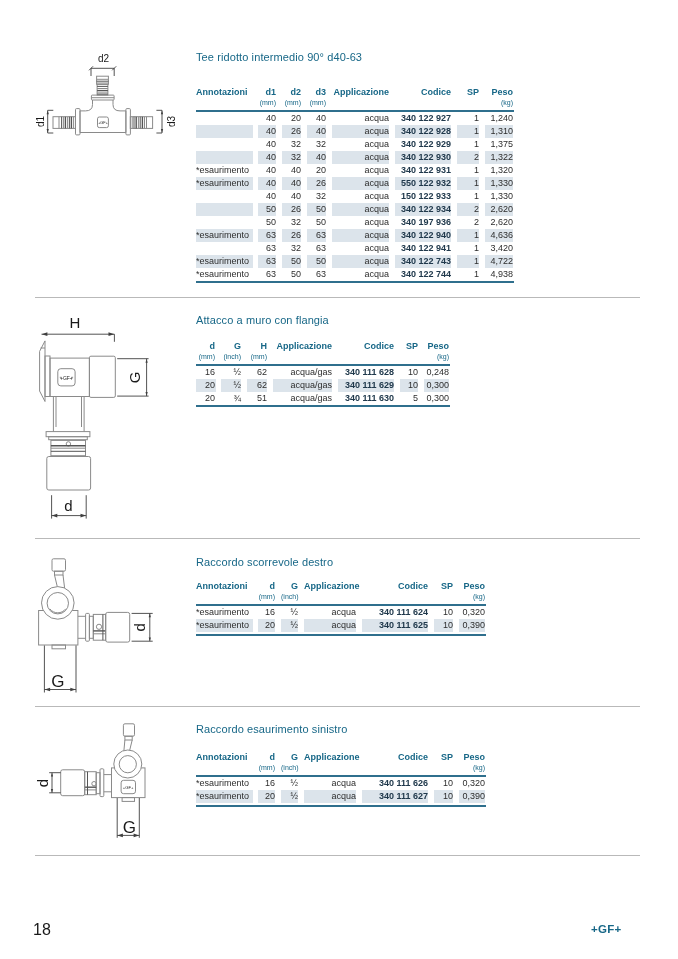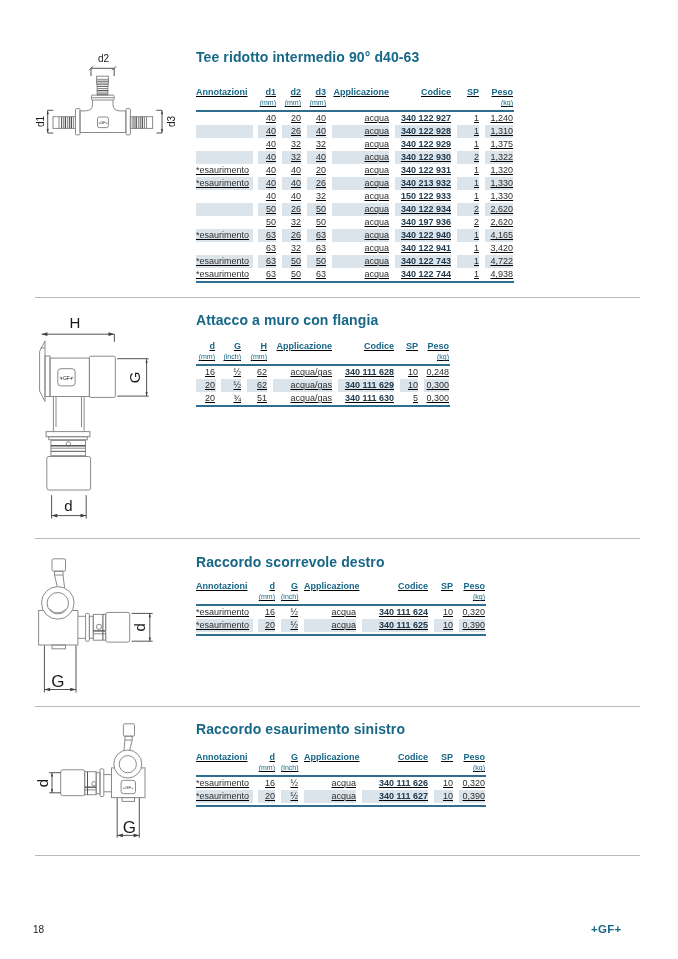--- a/index.html
+++ b/index.html
@@ -8,27 +8,27 @@
     width: 678px;
     height: 959px;
     background: #fff;
     font-family: "Liberation Sans", sans-serif;
     overflow: hidden;
   }
   .sec-title {
     position: absolute;
     left: 196px;
     margin: 0;
-    font-size: 14px;
+    font-size: 11px;
     line-height: 11px;
-    font-weight: bold;
+    font-weight: normal;
     color: var(--accent);
     letter-spacing: 0.1px;
   }
-  .tbl-wrap { position: absolute; text-decoration: underline; }
+  .tbl-wrap { position: absolute; }
   table.tbl {
     width: 100%;
     border-collapse: collapse;
     table-layout: fixed;
   }
   .tbl th, .tbl td {
     box-sizing: border-box;
     padding: 0 1px 0 0;
     margin: 0;
     white-space: nowrap;
@@ -75,21 +75,21 @@
   }
   .drawing { position: absolute; }
   .drawing text {
     font-family: "Liberation Sans", sans-serif;
     fill: var(--dwg-text);
   }
   .footer-num {
     position: absolute;
     left: 33px;
     top: 924px;
-    font-size: 10px;
+    font-size: 16px;
     line-height: 12px;
     color: #1a1a1a;
   }
   .footer-logo {
     position: absolute;
     left: 591px;
     top: 923px;
     font-size: 11.5px;
     line-height: 13px;
     font-weight: bold;
@@ -270,21 +270,21 @@
             <td class="ar gap code">340 122 931</td>
             <td class="ar gap">1</td>
             <td class="ar gap">1,320</td>
           </tr>
           <tr class="shaded">
             <td class="al">*esaurimento</td>
             <td class="ar gap">40</td>
             <td class="ar gap">40</td>
             <td class="ar gap">26</td>
             <td class="ar gap">acqua</td>
-            <td class="ar gap code">340 213 932</td>
+            <td class="ar gap code">550 122 932</td>
             <td class="ar gap">1</td>
             <td class="ar gap">1,330</td>
           </tr>
           <tr>
             <td class="al"></td>
             <td class="ar gap">40</td>
             <td class="ar gap">40</td>
             <td class="ar gap">32</td>
             <td class="ar gap">acqua</td>
             <td class="ar gap code">150 122 933</td>
@@ -312,21 +312,21 @@
             <td class="ar gap">2,620</td>
           </tr>
           <tr class="shaded">
             <td class="al">*esaurimento</td>
             <td class="ar gap">63</td>
             <td class="ar gap">26</td>
             <td class="ar gap">63</td>
             <td class="ar gap">acqua</td>
             <td class="ar gap code">340 122 940</td>
             <td class="ar gap">1</td>
-            <td class="ar gap">4,165</td>
+            <td class="ar gap">4,636</td>
           </tr>
           <tr>
             <td class="al"></td>
             <td class="ar gap">63</td>
             <td class="ar gap">32</td>
             <td class="ar gap">63</td>
             <td class="ar gap">acqua</td>
             <td class="ar gap code">340 122 941</td>
             <td class="ar gap">1</td>
             <td class="ar gap">3,420</td>

